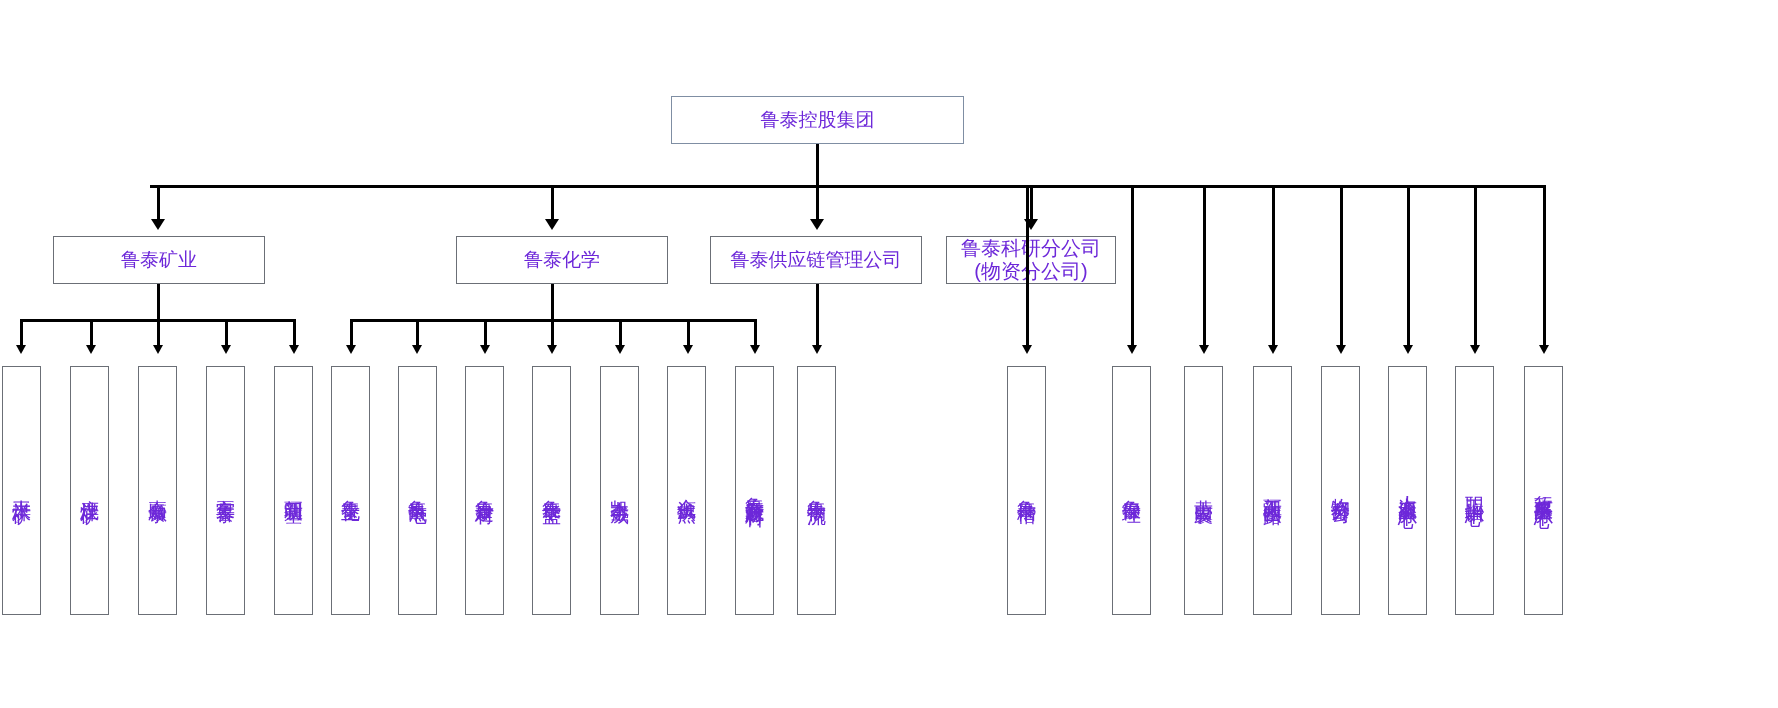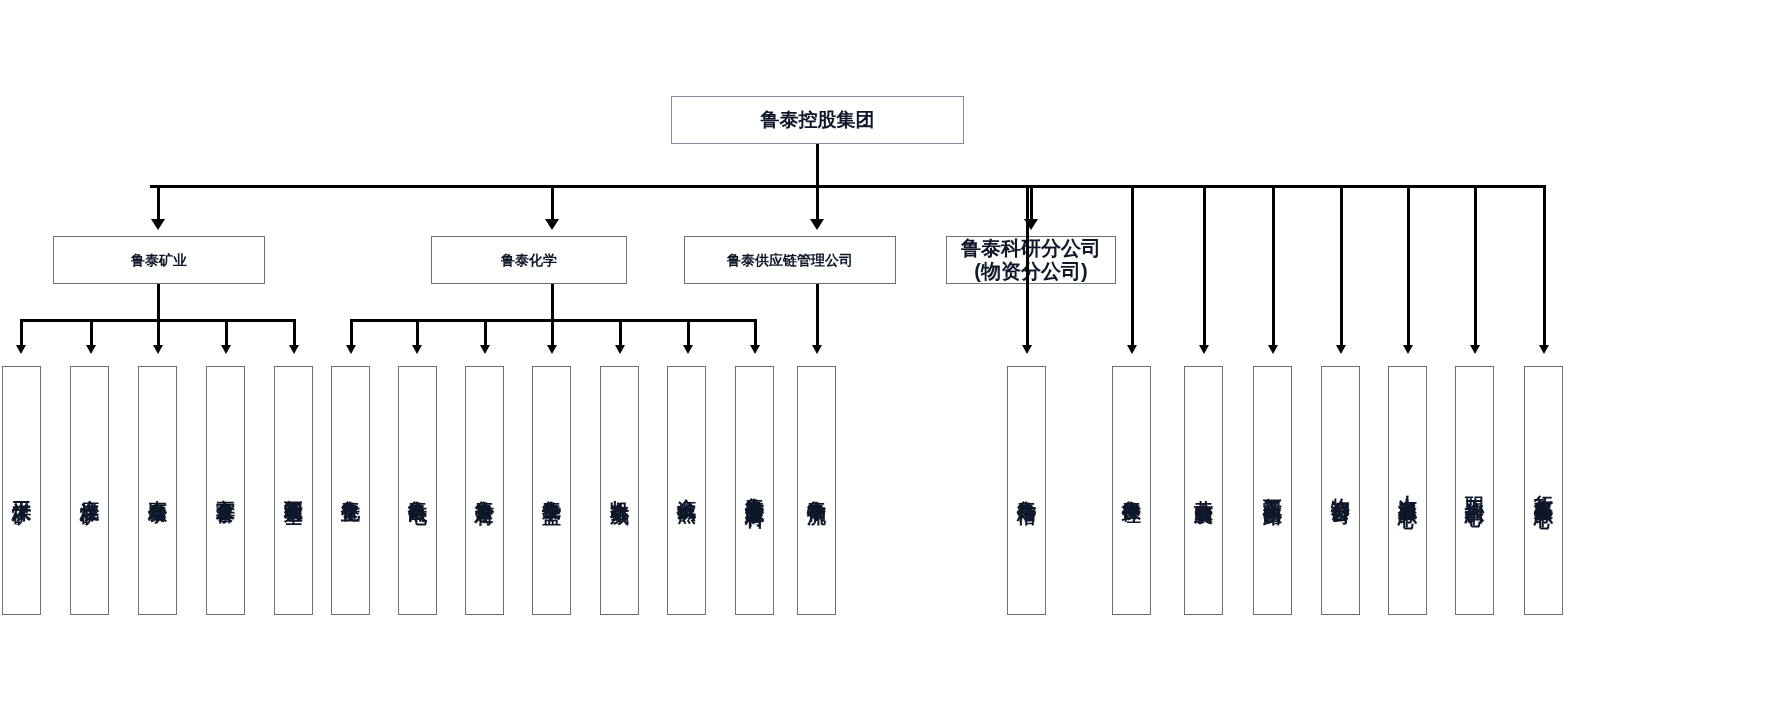--- a/index.html
+++ b/index.html
@@ -36,32 +36,31 @@
 
   
   .node {
     position: absolute;
     box-sizing: border-box;
     background: #ffffff;
     border: 1px solid #6b6f76;
     display: flex;
     align-items: center;
     justify-content: center;
-    color: #0f172a;
+    color: #6d28d9;
     font-family: "Liberation Sans", "DejaVu Sans", sans-serif;
-    font-weight: bold;
   }
 
   .node.root {
     border: 1px solid #7f8ea3;
     font-size: 19px;
   }
 
   .node.lvl2 {
-    font-size: 14px;
+    font-size: 19px;
     line-height: 1.15;
     text-align: center;
   }
   .node.lvl2.two-line {
     font-size: 20px;
   }
 
   .node.leaf {
     font-size: 19px;
     align-items: center;
@@ -122,25 +121,25 @@
   <div class="ln v" style="left:816px; top:185px; height:36px;"></div>
   <div class="arrow" style="left:810px; top:219px;"></div>
 
   <div class="ln v" style="left:1030px; top:185px; height:36px;"></div>
   <div class="arrow" style="left:1024px; top:219px;"></div>
 
   <div class="node lvl2" style="left:53px; top:236px; width:212px; height:48px;">
     <span>鲁泰矿业</span>
   </div>
 
-  <div class="node lvl2" style="left:431px; top:236px; width:196px; height:48px;">
+  <div class="node lvl2" style="left:456px; top:236px; width:212px; height:48px;">
     <span>鲁泰化学</span>
   </div>
 
-  <div class="node lvl2" style="left:684px; top:236px; width:212px; height:48px;">
+  <div class="node lvl2" style="left:710px; top:236px; width:212px; height:48px;">
     <span>鲁泰供应链管理公司</span>
   </div>
 
   <div class="node lvl2 two-line" style="left:946px; top:236px; width:170px; height:48px; flex-direction:column;">
     <span>鲁泰科研分公司</span>
     <span>(物资分公司)</span>
   </div>
 
   <div class="ln v" style="left:157px; top:284px; height:37px;"></div>
   <div class="ln h" style="left:20px; top:319px; width:275px;"></div>

